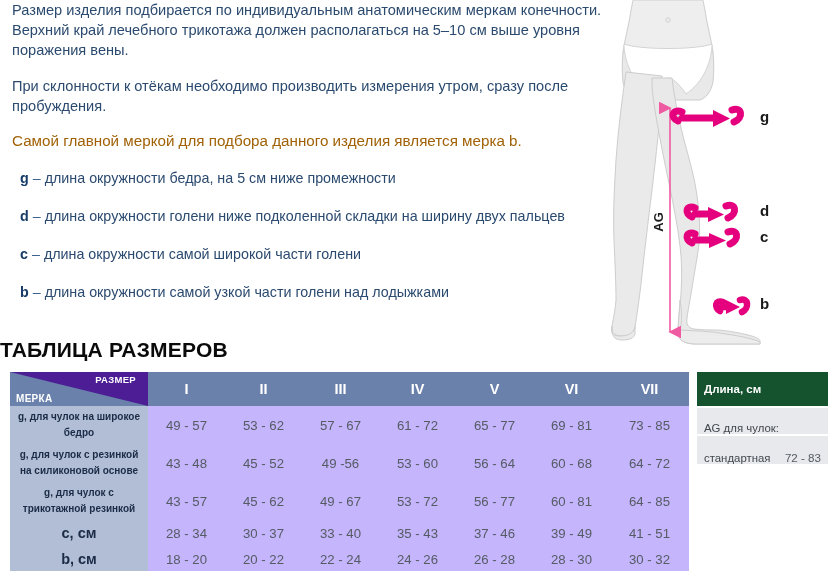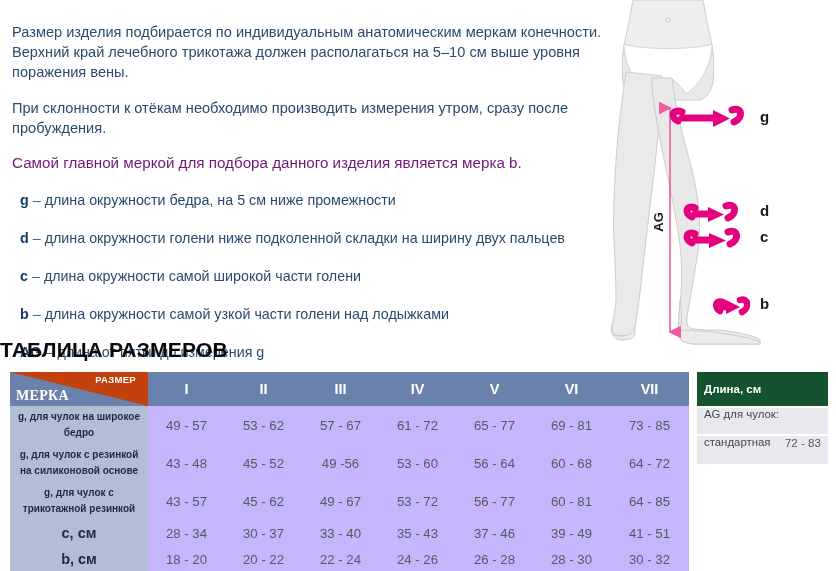--- a/index.html
+++ b/index.html
@@ -19,34 +19,34 @@
   #top-area {
     position: absolute;
     left: 0; top: 0;
     width: 836px;
     height: 340px;
   }
 
   #text-column {
     position: absolute;
     left: 12px;
-    top: 22px;
+    top: 0;
     width: 600px;
   }
 
   .para {
     color: #2b4a6f;
     font-size: 14.6px;
     line-height: 20px;
     margin: 0 0 14px 0;
   }
   .para-1 { margin-bottom: 16px; }
 
   .highlight-line {
-    color: #701a75;
+    color: #a16207;
     font-size: 15.2px;
     line-height: 21px;
     margin: 4px 0 18px 0;
   }
 
   .def-list { margin: 8px; padding: 0; }
 
   .def-row {
     color: #2b4a6f;
     font-size: 14.3px;
@@ -93,40 +93,39 @@
     padding: 0;
     margin: 0;
     border: 0;
   }
 
   
   .corner-cell {
     width: 138px;
     height: 34px;
     position: relative;
-    background: #c2410c;
+    background: #4c1d95;
     overflow: hidden;
     vertical-align: middle;
   }
   .corner-tri {
     position: absolute;
     left: 0; top: 0;
     width: 0; height: 0;
     border-left: 138px solid #6a81ab;
     border-top: 34px solid transparent;
   }
   .corner-merka {
     position: absolute;
     left: 6px;
     bottom: 2px;
-    font-size: 14px;
+    font-size: 10px;
     font-weight: bold;
     color: #ffffff;
     letter-spacing: .3px;
-    font-family: Liberation Serif, serif;
   }
   .corner-razmer {
     position: absolute;
     right: 12px;
     top: 2px;
     font-size: 9.5px;
     font-weight: bold;
     color: #ffffff;
     letter-spacing: .3px;
   }
@@ -181,21 +180,21 @@
     height: 34px;
     line-height: 34px;
     padding-left: 7px;
     box-sizing: border-box;
   }
   .len-row {
     background: #e7e9ec;
     height: 30px;
     border-bottom: 2px solid #ffffff;
     display: flex;
-    align-items: flex-start;
+    align-items: flex-end;
     padding: 0 7px;
     box-sizing: border-box;
     font-size: 11.4px;
     color: #42474e;
   }
   .len-row.first { border-top: 2px solid #ffffff; }
   .len-name { flex: 1 1 auto; }
   .len-val { flex: 0 0 auto; color: #555b63; font-size: 11.6px; }
 </style>
 </head>
@@ -227,25 +226,20 @@
         <span class="def-dash">–</span>
         <span class="def-text">длина окружности самой широкой части голени</span>
       </div>
 
       <div class="def-row">
         <span class="def-key">b</span>
         <span class="def-dash">–</span>
         <span class="def-text">длина окружности самой узкой части голени над лодыжками</span>
       </div>
 
-      <div class="def-row">
-        <span class="def-key">AG</span>
-        <span class="def-dash">–</span>
-        <span class="def-text">длина от пятки до измерения g</span>
-      </div>
 
     </div>
   </div>
 
   <div id="figure-wrap">
     <svg id="figure-svg" width="236" height="345" viewBox="0 0 236 345" xmlns="http://www.w3.org/2000/svg">
       <defs>
         <marker id="arrowdown" markerWidth="8" markerHeight="8" refX="4" refY="7" orient="auto">
           <path d="M0,0 L8,0 L4,8 z" fill="#ef5ba1"></path>
         </marker>

